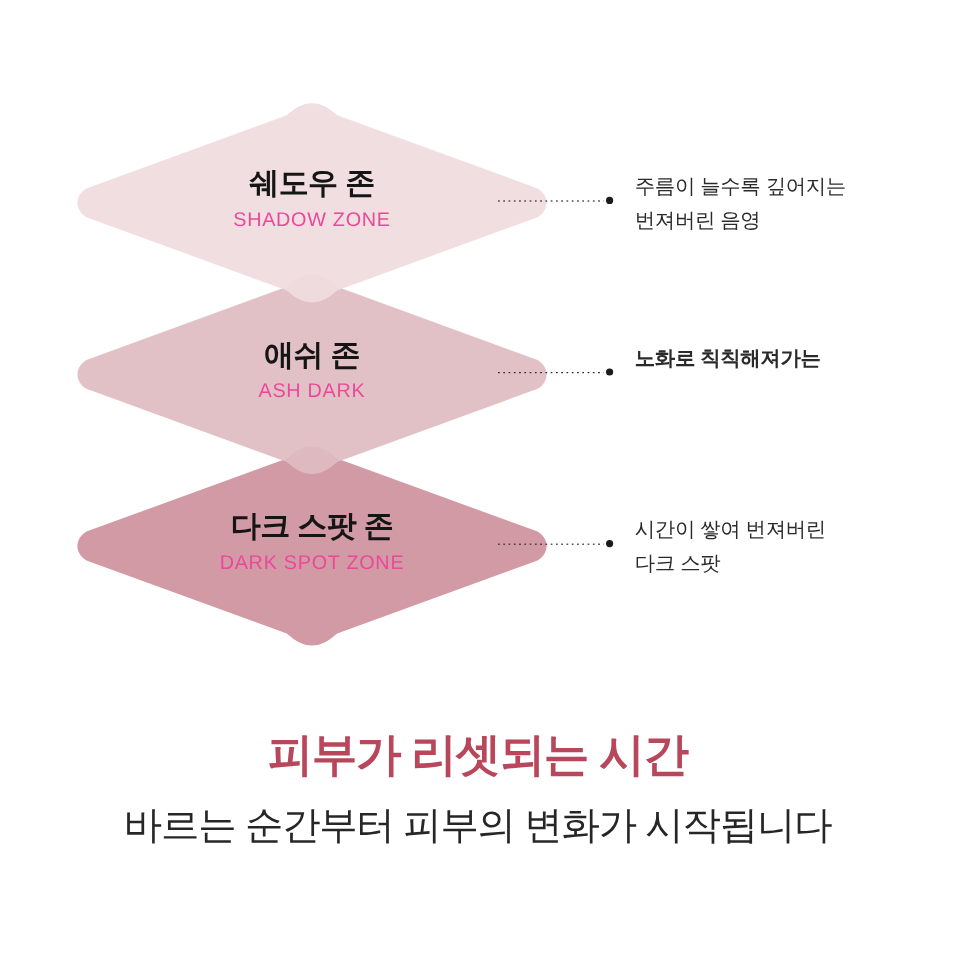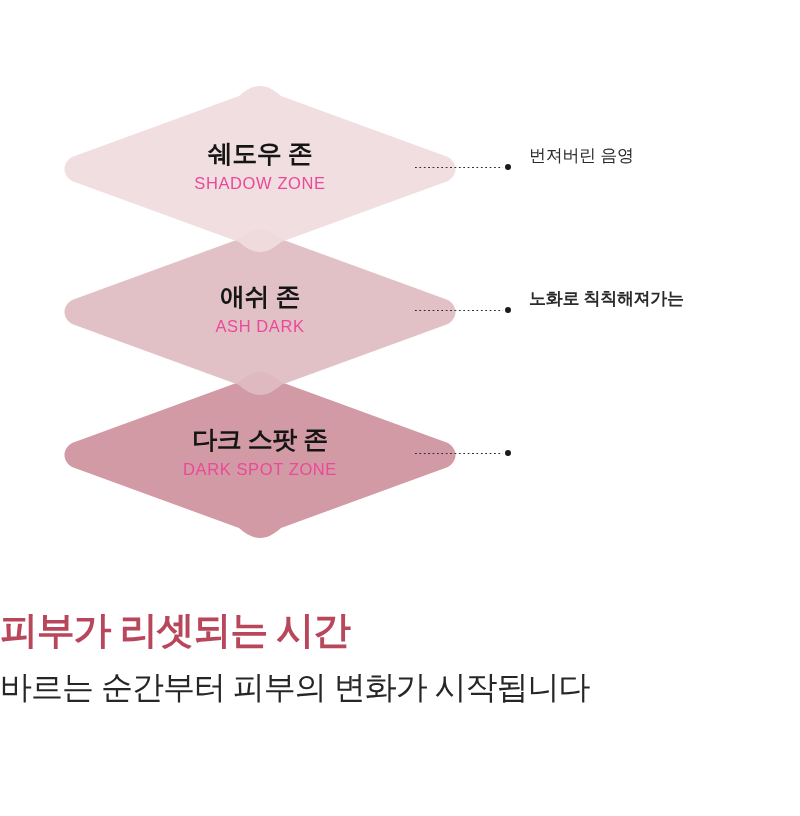--- a/index.html
+++ b/index.html
@@ -108,20 +108,21 @@
   #zone-desc-shadow   { top: 142px; }
   #zone-desc-ash      { top: 285px; font-weight: bold; }
   #zone-desc-darkspot { top: 428px; }
 
   
   #headline-block {
     position: absolute;
     left: 0;
     top: 608px;
     width: 796px;
+    text-align: center;
   }
   #headline-main {
     display: block;
     font-size: 38px;
     font-weight: 700;
     color: #b8475c;
     letter-spacing: -1.2px;
     line-height: 1.18;
   }
   #headline-sub {
@@ -200,24 +201,29 @@
   <div class="leader" id="leader-ash">
     <span class="leader-dots"></span>
     <span class="leader-end-dot"></span>
   </div>
   <div class="leader" id="leader-darkspot">
     <span class="leader-dots"></span>
     <span class="leader-end-dot"></span>
   </div>
 
   <div class="zone-desc" id="zone-desc-shadow">
+    <span>주름이 늘수록 깊어지는</span>
     <span>번져버린 음영</span>
   </div>
   <div class="zone-desc" id="zone-desc-ash">
     <span>노화로 칙칙해져가는</span>
+  </div>
+  <div class="zone-desc" id="zone-desc-darkspot">
+    <span>시간이 쌓여 번져버린</span>
+    <span>다크 스팟</span>
   </div>
 
 </div>
 
 <div id="headline-block">
   <span id="headline-main" style="color: rgb(184, 71, 92);">피부가 리셋되는 시간</span>
   <span id="headline-sub" style="color: rgb(38, 38, 38);">바르는 순간부터 피부의 변화가 시작됩니다</span>
 </div>
 
 </body></html>

